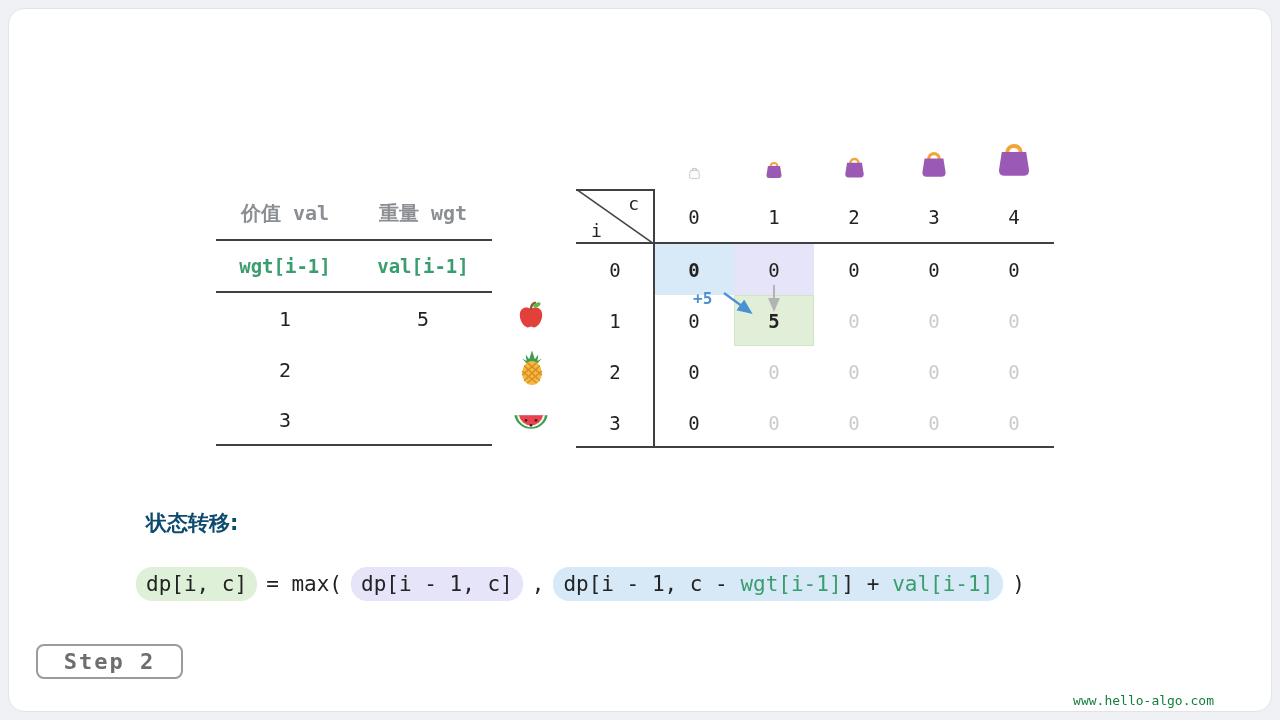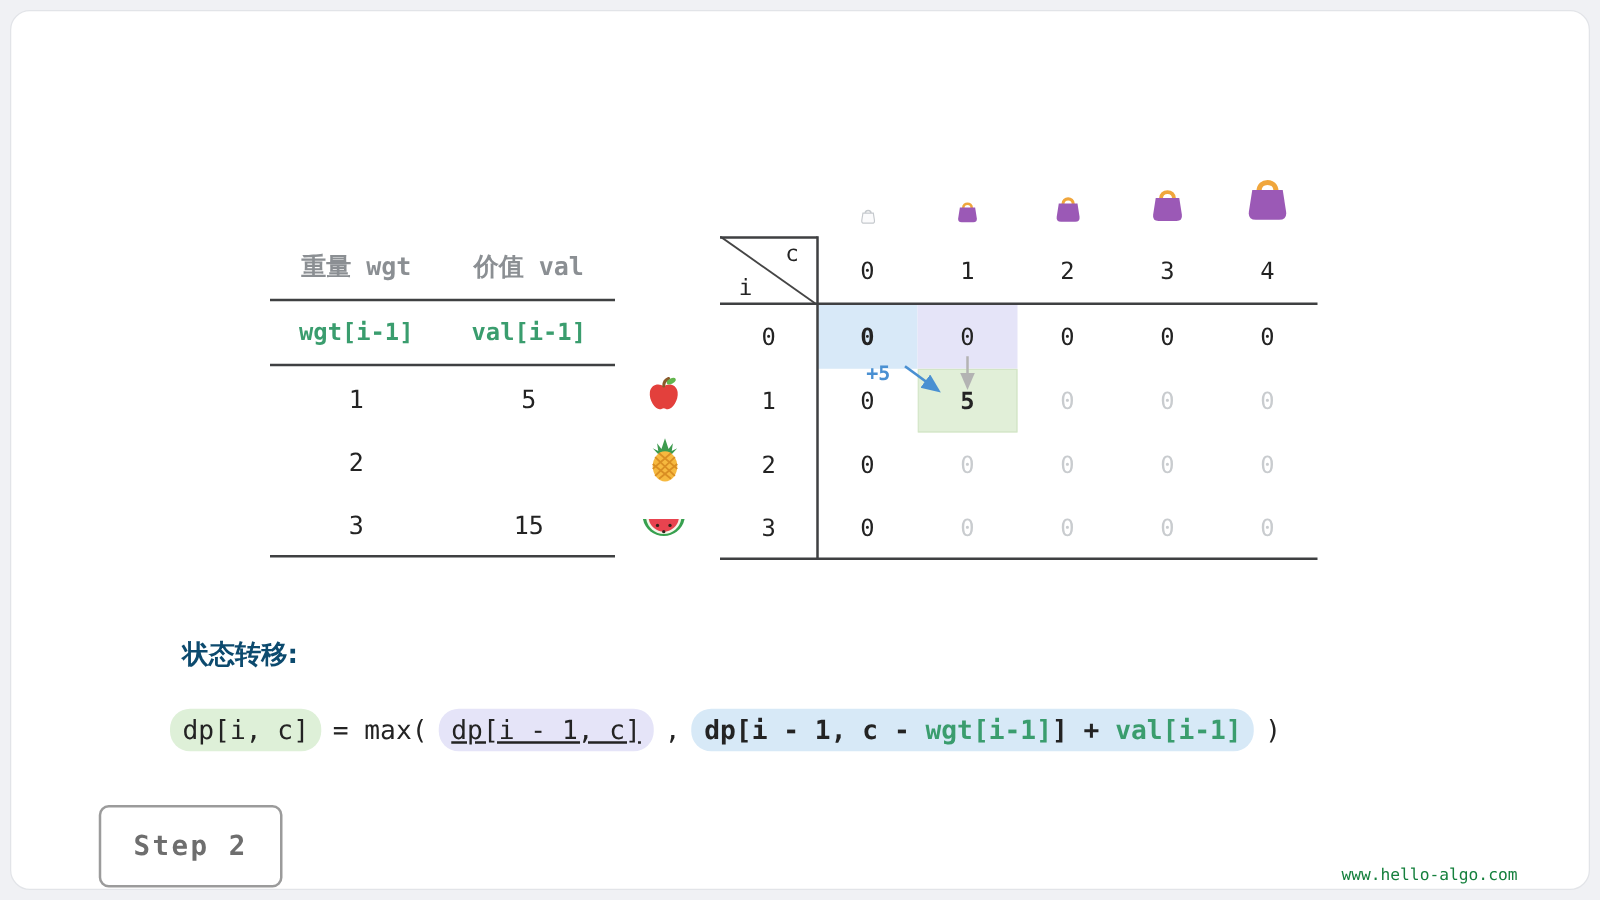--- a/index.html
+++ b/index.html
@@ -47,55 +47,54 @@
   .arrows { position:absolute; left:0; top:0; width:478px; height:259px; z-index:4; pointer-events:none; }
   .plus5 { position:absolute; left:117px; top:100px; z-index:5; color:#4a90d2; font-weight:bold;
            font-family:"DejaVu Sans Mono",monospace; font-size:16px; }
 
   
   .trans-heading { position:absolute; left:137px; top:500px; font-size:21px; font-weight:bold; color:#0c4a6e; }
   .formula { position:absolute; left:127px; top:553px; height:44px; display:flex; align-items:center; gap:9px;
              font-family:"DejaVu Sans Mono",monospace; font-size:21px; color:#232323; white-space:pre; }
   .chip { padding:5px 10px; border-radius:16px; }
   .chip-green { background:#def0d8; }
-  .chip-lav   { background:#e5e4f8;text-decoration:underline; }
-  .chip-blue  { background:#d7e9f7; font-weight:bold; }
+  .chip-lav   { background:#e5e4f8; }
+  .chip-blue  { background:#d7e9f7; font-weight:normal; }
   .chip .grn { color:#3a9d6e; }
 
   
-  .step-box { position:absolute; left:27px; top:635px; width:147px; height:66px; background:#ffffff;
+  .step-box { position:absolute; left:27px; top:635px; width:147px; height:35px; background:#ffffff;
               border:2px solid #9b9b9b; border-radius:8px; display:flex; align-items:center; justify-content:center;
-              font-family:"DejaVu Sans Mono",monospace; font-size:22px; font-weight:bold; color:#6e6e6e; letter-spacing:2px;margin-left:43px; }
+              font-family:"DejaVu Sans Mono",monospace; font-size:22px; font-weight:bold; color:#6e6e6e; letter-spacing:2px; }
   .watermark { position:absolute; right:57px; bottom:3px; font-family:"DejaVu Sans Mono",monospace;
                font-size:13px; color:#15803d; }
 </style>
 </head>
 <body>
 
 <div class="card">
 
   <div class="items-table">
     <div class="it-row it-header">
+      <div class="it-cell">价值 val</div>
       <div class="it-cell">重量 wgt</div>
-      <div class="it-cell">价值 val</div>
     </div>
     <div class="it-row it-index">
       <div class="it-cell">wgt[i-1]</div>
       <div class="it-cell">val[i-1]</div>
     </div>
     <div class="it-row it-data">
       <div class="it-cell">1</div>
       <div class="it-cell">5</div>
     </div>
     <div class="it-row it-data">
       <div class="it-cell">2</div>
     </div>
     <div class="it-row it-data last">
       <div class="it-cell">3</div>
-      <div class="it-cell">15</div>
     </div>
   </div>
 
   <div class="fruit" style="left:504px; top:289px;">
     <svg width="36" height="36" viewBox="0 0 24 24">
       <path d="M12 7.6 C9.8 5.4 5.2 6.2 4.6 10.4 C4 14.8 7.4 19.6 9.8 19.6 C11 19.6 11.2 19 12 19 C12.8 19 13 19.6 14.2 19.6 C16.6 19.6 20 14.8 19.4 10.4 C18.8 6.2 14.2 5.4 12 7.6 Z" fill="#e3403c"></path>
       <path d="M12 7.2 C12 5.2 13 3.8 14.6 3.2" stroke="#8a5a2b" stroke-width="1.6" fill="none" stroke-linecap="round"></path>
       <ellipse cx="16" cy="4.6" rx="2.6" ry="1.4" fill="#63b54e" transform="rotate(-28 16 4.6)"></ellipse>
     </svg>
   </div>

